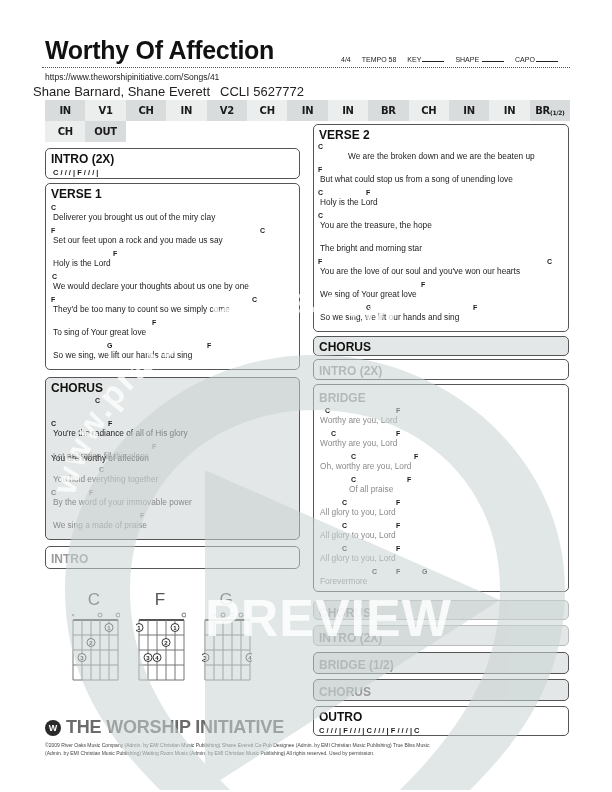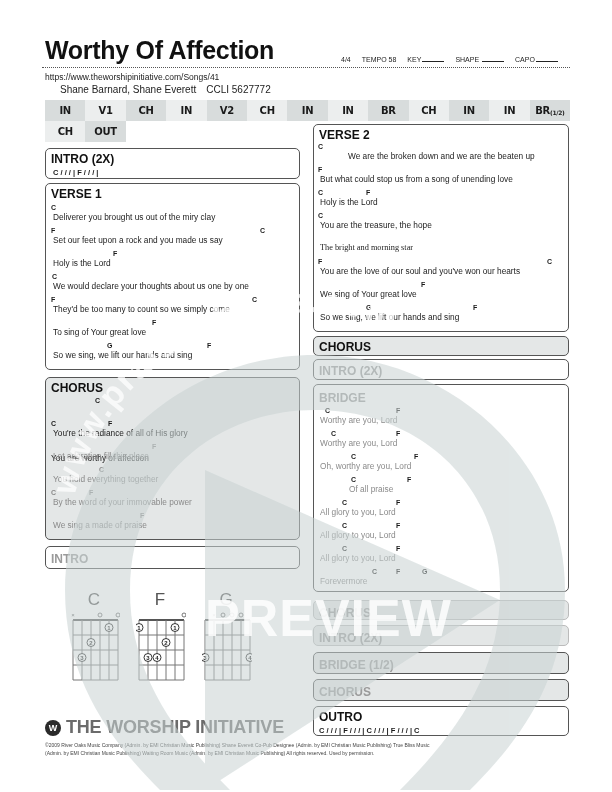--- a/index.html
+++ b/index.html
@@ -4,21 +4,21 @@
 <style>
   * { box-sizing: border-box; margin: 0; padding: 0; }
   html, body { width: 612px; height: 792px; background: #ffffff; overflow: hidden; }
   body { position: relative; font-family: "Liberation Sans", sans-serif; color: #1a1a1a; }
 
   .title { position: absolute; left: 45px; top: 36px; font-size: 25px; font-weight: bold; letter-spacing: -0.3px; color: #111; }
   .meta { position: absolute; top: 56px; left: 341px; font-size: 7px; color: #222; display: flex; gap: 11px; }
   .meta .blank { display: inline-block; border-bottom: 1px solid #222; width: 22px; height: 6px; margin-left: 1px; }
   .dotline { position: absolute; left: 42px; top: 67px; width: 528px; border-top: 1.5px dotted #555; }
   .url { position: absolute; left: 45px; top: 72px; font-size: 8.5px; color: #222; }
-  .authors { position: absolute; left: 60px; top: 84px; font-size: 10px; color: #222; }
+  .authors { position: absolute; left: 33px; top: 84px; font-size: 13px; color: #222; }
   .authors span + span { margin-left: 10px; }
 
   .roadmap { position: absolute; left: 45px; top: 100px; width: 525px; }
   .road-row { display: flex; height: 21px; }
   .road-cell { width: 40.4px; display: flex; align-items: center; justify-content: center; font-family: "DejaVu Sans", sans-serif; font-weight: bold; font-size: 10px; color: #1a1a1a; letter-spacing: -0.3px; }
   .road-cell.shade-a { background: #d8dcdc; }
   .road-cell.shade-b { background: #eceeee; text-align: center; }
   .road-cell sub { font-size: 6px; vertical-align: baseline; position: relative; top: 2px; }
 
   .box { position: absolute; border: 1px solid #555; border-radius: 5px; background: #fff; }
@@ -286,21 +286,21 @@
       <div class="lyric-block">
         <span class="chord" style="left: 0px;">C</span>
         <span class="chord" style="left: 48px;">F</span>
         <span class="text" style="left: 2px;">Holy is the Lord</span>
       </div>
       <div class="lyric-block">
         <span class="chord" style="left: 0px;">C</span>
         <span class="text" style="left: 2px;">You are the treasure, the hope</span>
       </div>
       <div class="lyric-block">
-        <span class="text" style="left: 2px; font-family: Liberation Serif, serif;">The bright and morning star</span>
+        <span class="text" style="left: 2px;">The bright and morning star</span>
       </div>
       <div class="lyric-block">
         <span class="chord" style="left: 0px;">F</span>
         <span class="chord" style="left: 229px;">C</span>
         <span class="text" style="left: 2px; text-align: center;">You are the love of our soul and you've won our hearts</span>
       </div>
       <div class="lyric-block">
         <span class="chord" style="left: 103px;">F</span>
         <span class="text" style="left: 2px;">We sing of Your great love</span>
       </div>

